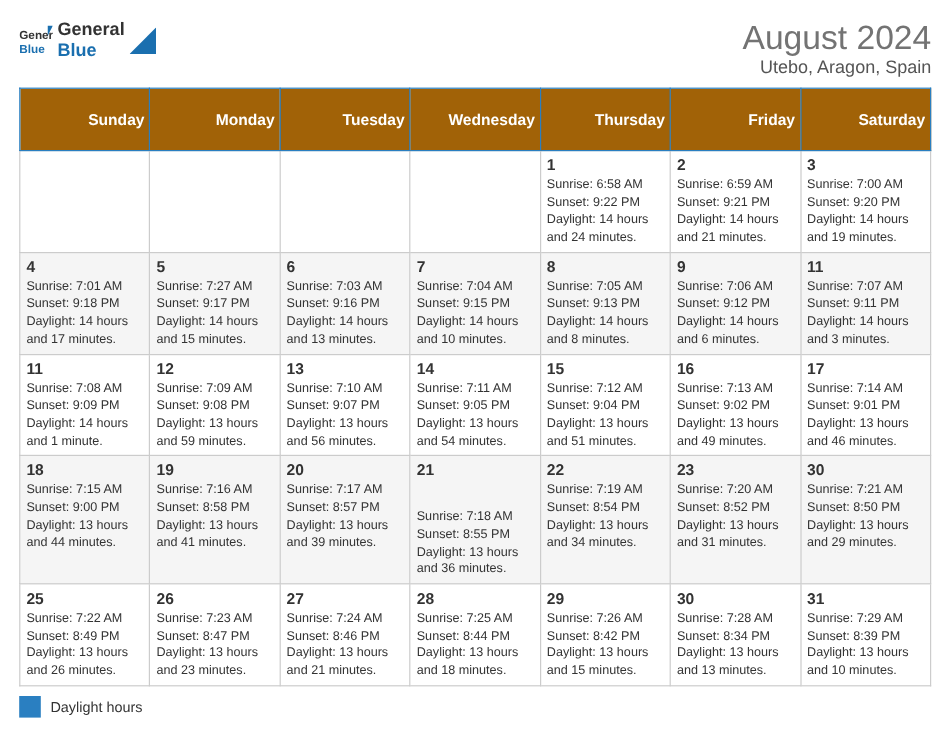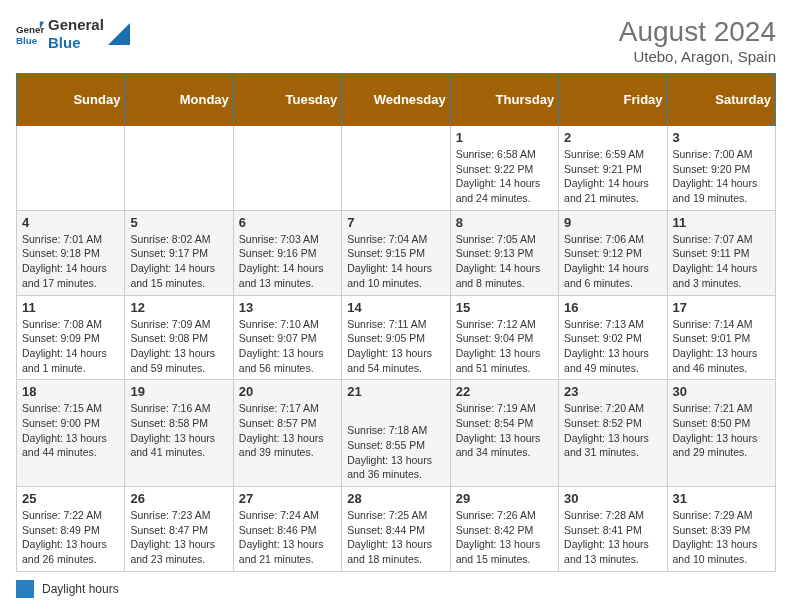--- a/index.html
+++ b/index.html
@@ -157,21 +157,21 @@
       </tr>
       <tr>
         <td>
           <span class="day-number">4</span>
           <div class="day-info" style="white-space: pre-line;">Sunrise: 7:01 AM
 Sunset: 9:18 PM
 Daylight: 14 hours and 17 minutes.</div>
         </td>
         <td>
           <span class="day-number">5</span>
-          <div class="day-info" style="white-space: pre-line;">Sunrise: 8:02 AM
+          <div class="day-info" style="white-space: pre-line;">Sunrise: 7:27 AM
 Sunset: 9:17 PM
 Daylight: 14 hours and 15 minutes.</div>
         </td>
         <td>
           <span class="day-number">6</span>
           <div class="day-info" style="white-space: pre-line;">Sunrise: 7:03 AM
 Sunset: 9:16 PM
 Daylight: 14 hours and 13 minutes.</div>
         </td>
         <td>
@@ -314,21 +314,21 @@
         </td>
         <td>
           <span class="day-number">29</span>
           <div class="day-info" style="white-space: pre-line;">Sunrise: 7:26 AM
 Sunset: 8:42 PM
 Daylight: 13 hours and 15 minutes.</div>
         </td>
         <td>
           <span class="day-number">30</span>
           <div class="day-info" style="white-space: pre-line;">Sunrise: 7:28 AM
-Sunset: 8:41 PM
+Sunset: 8:34 PM
 Daylight: 13 hours and 13 minutes.</div>
         </td>
         <td>
           <span class="day-number">31</span>
           <div class="day-info" style="white-space: pre-line;">Sunrise: 7:29 AM
 Sunset: 8:39 PM
 Daylight: 13 hours and 10 minutes.</div>
         </td>
       </tr>
     </tbody>

